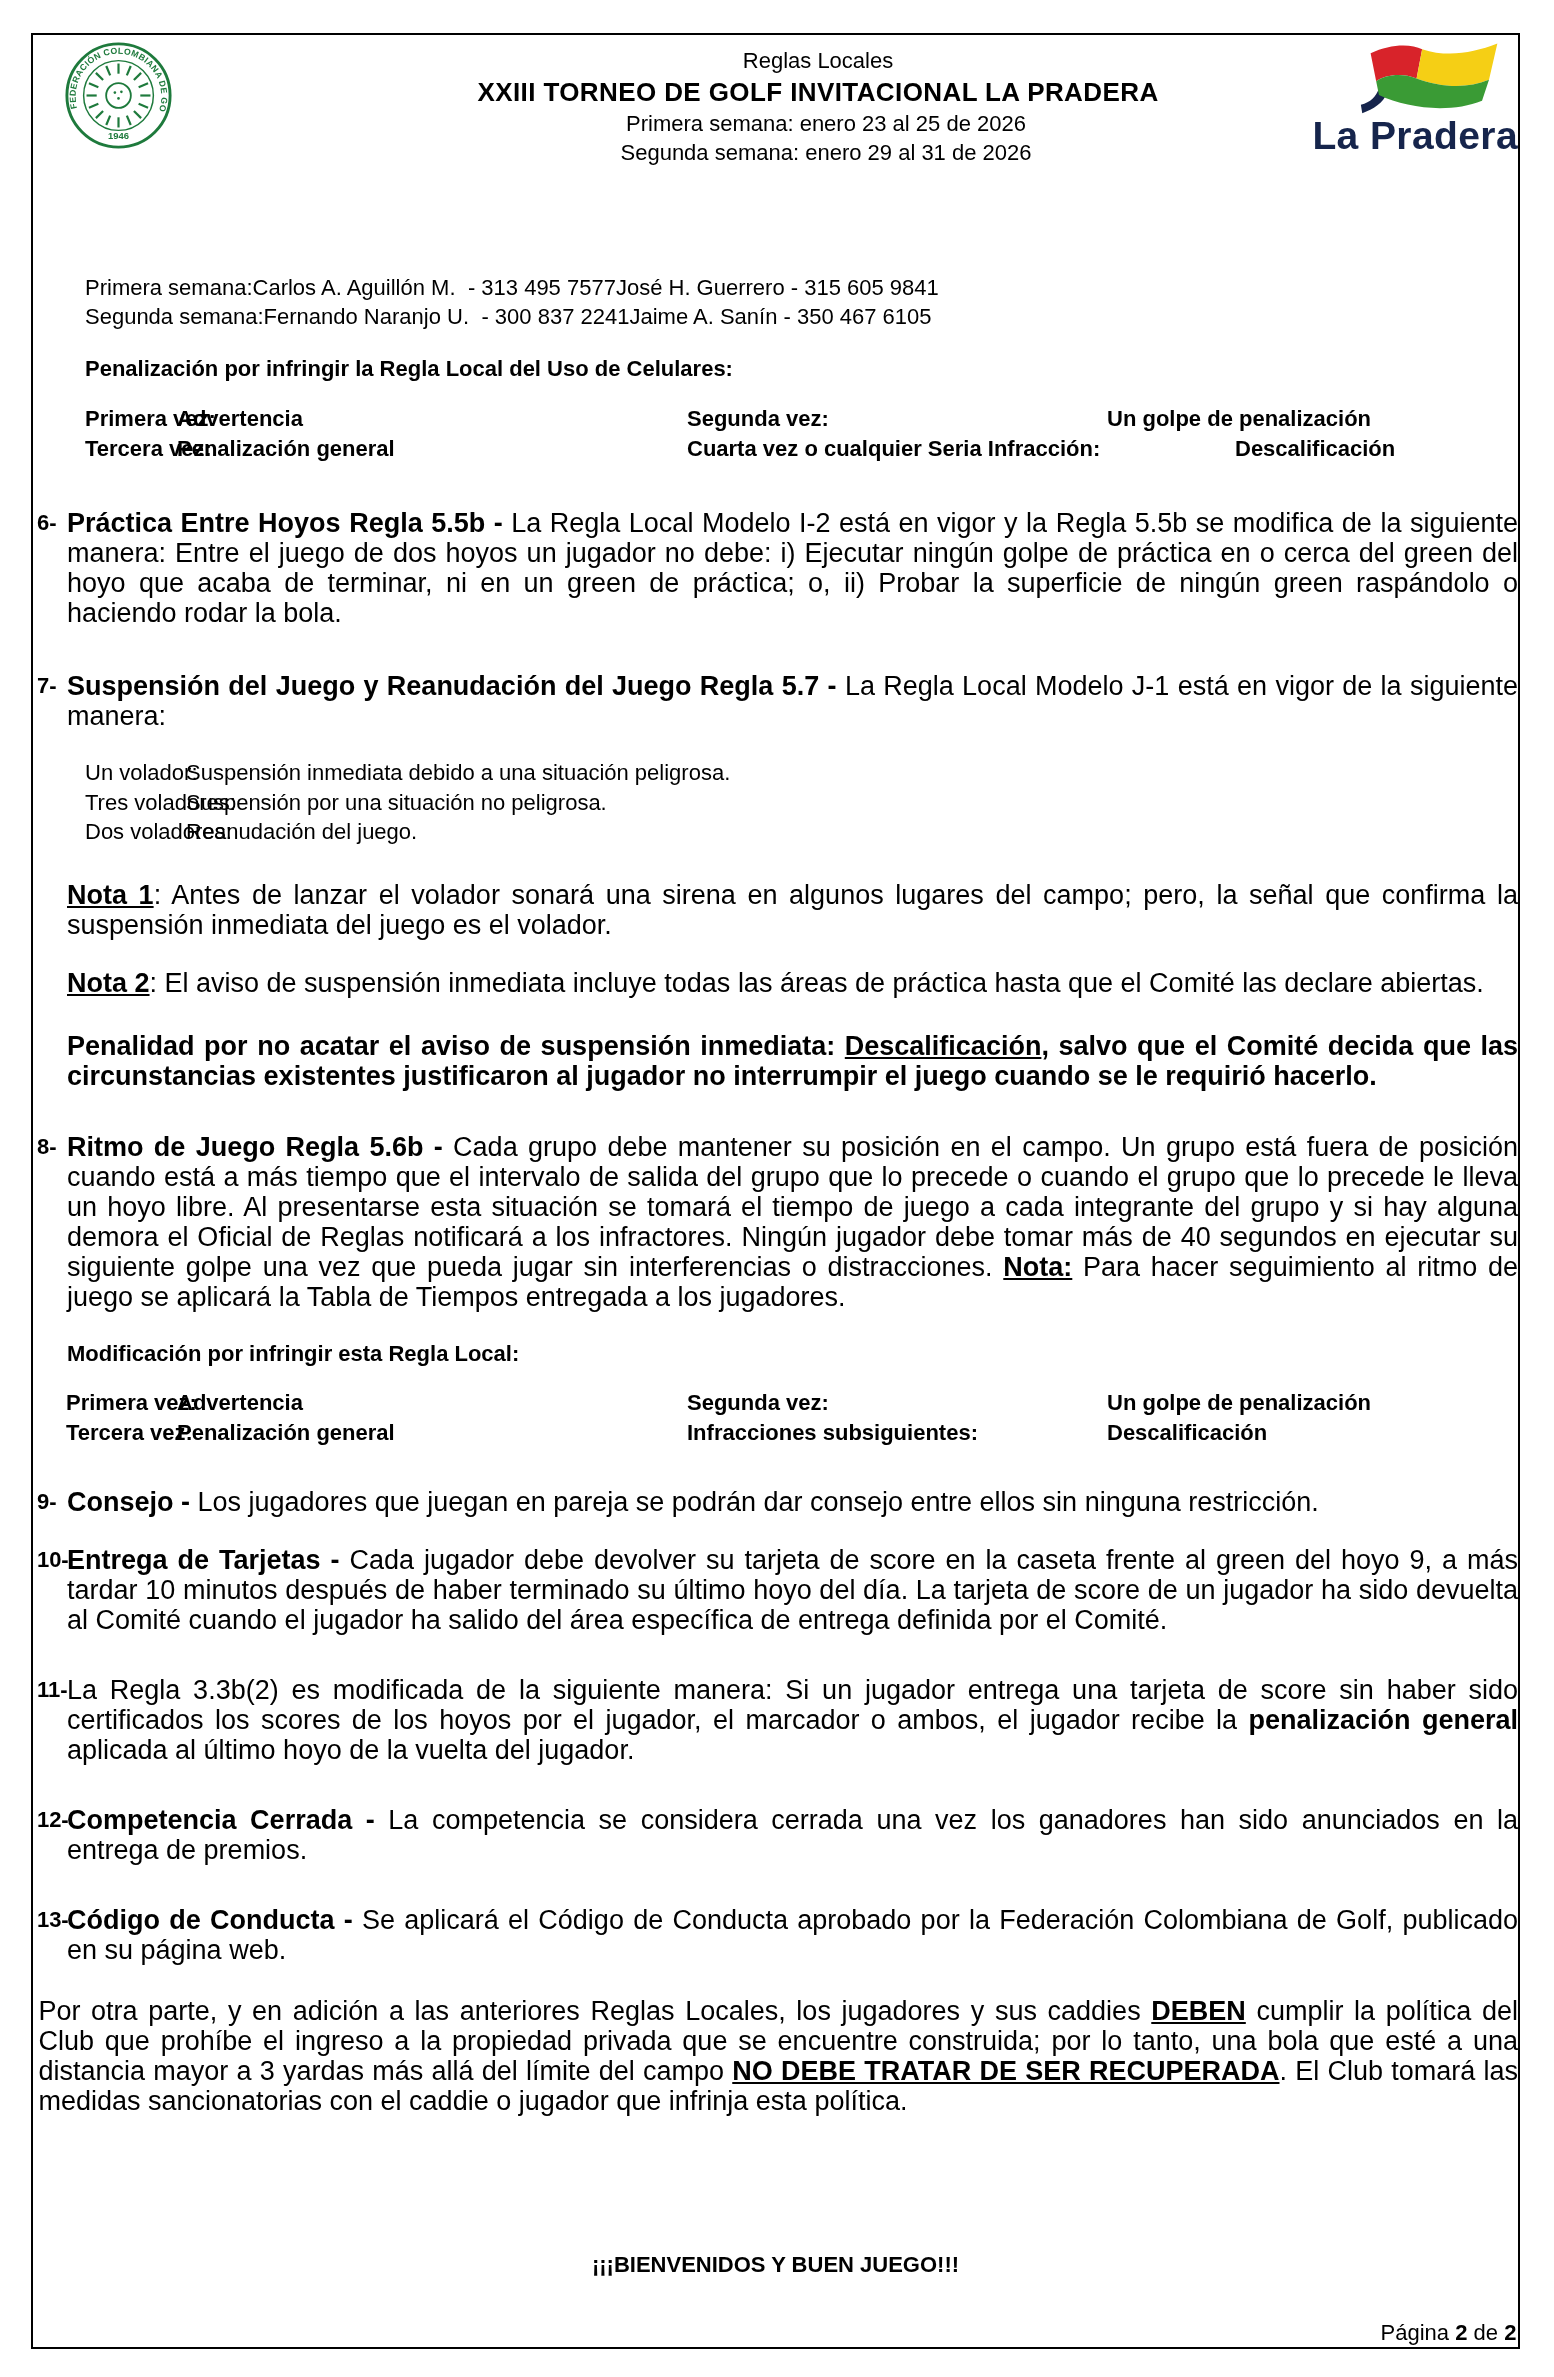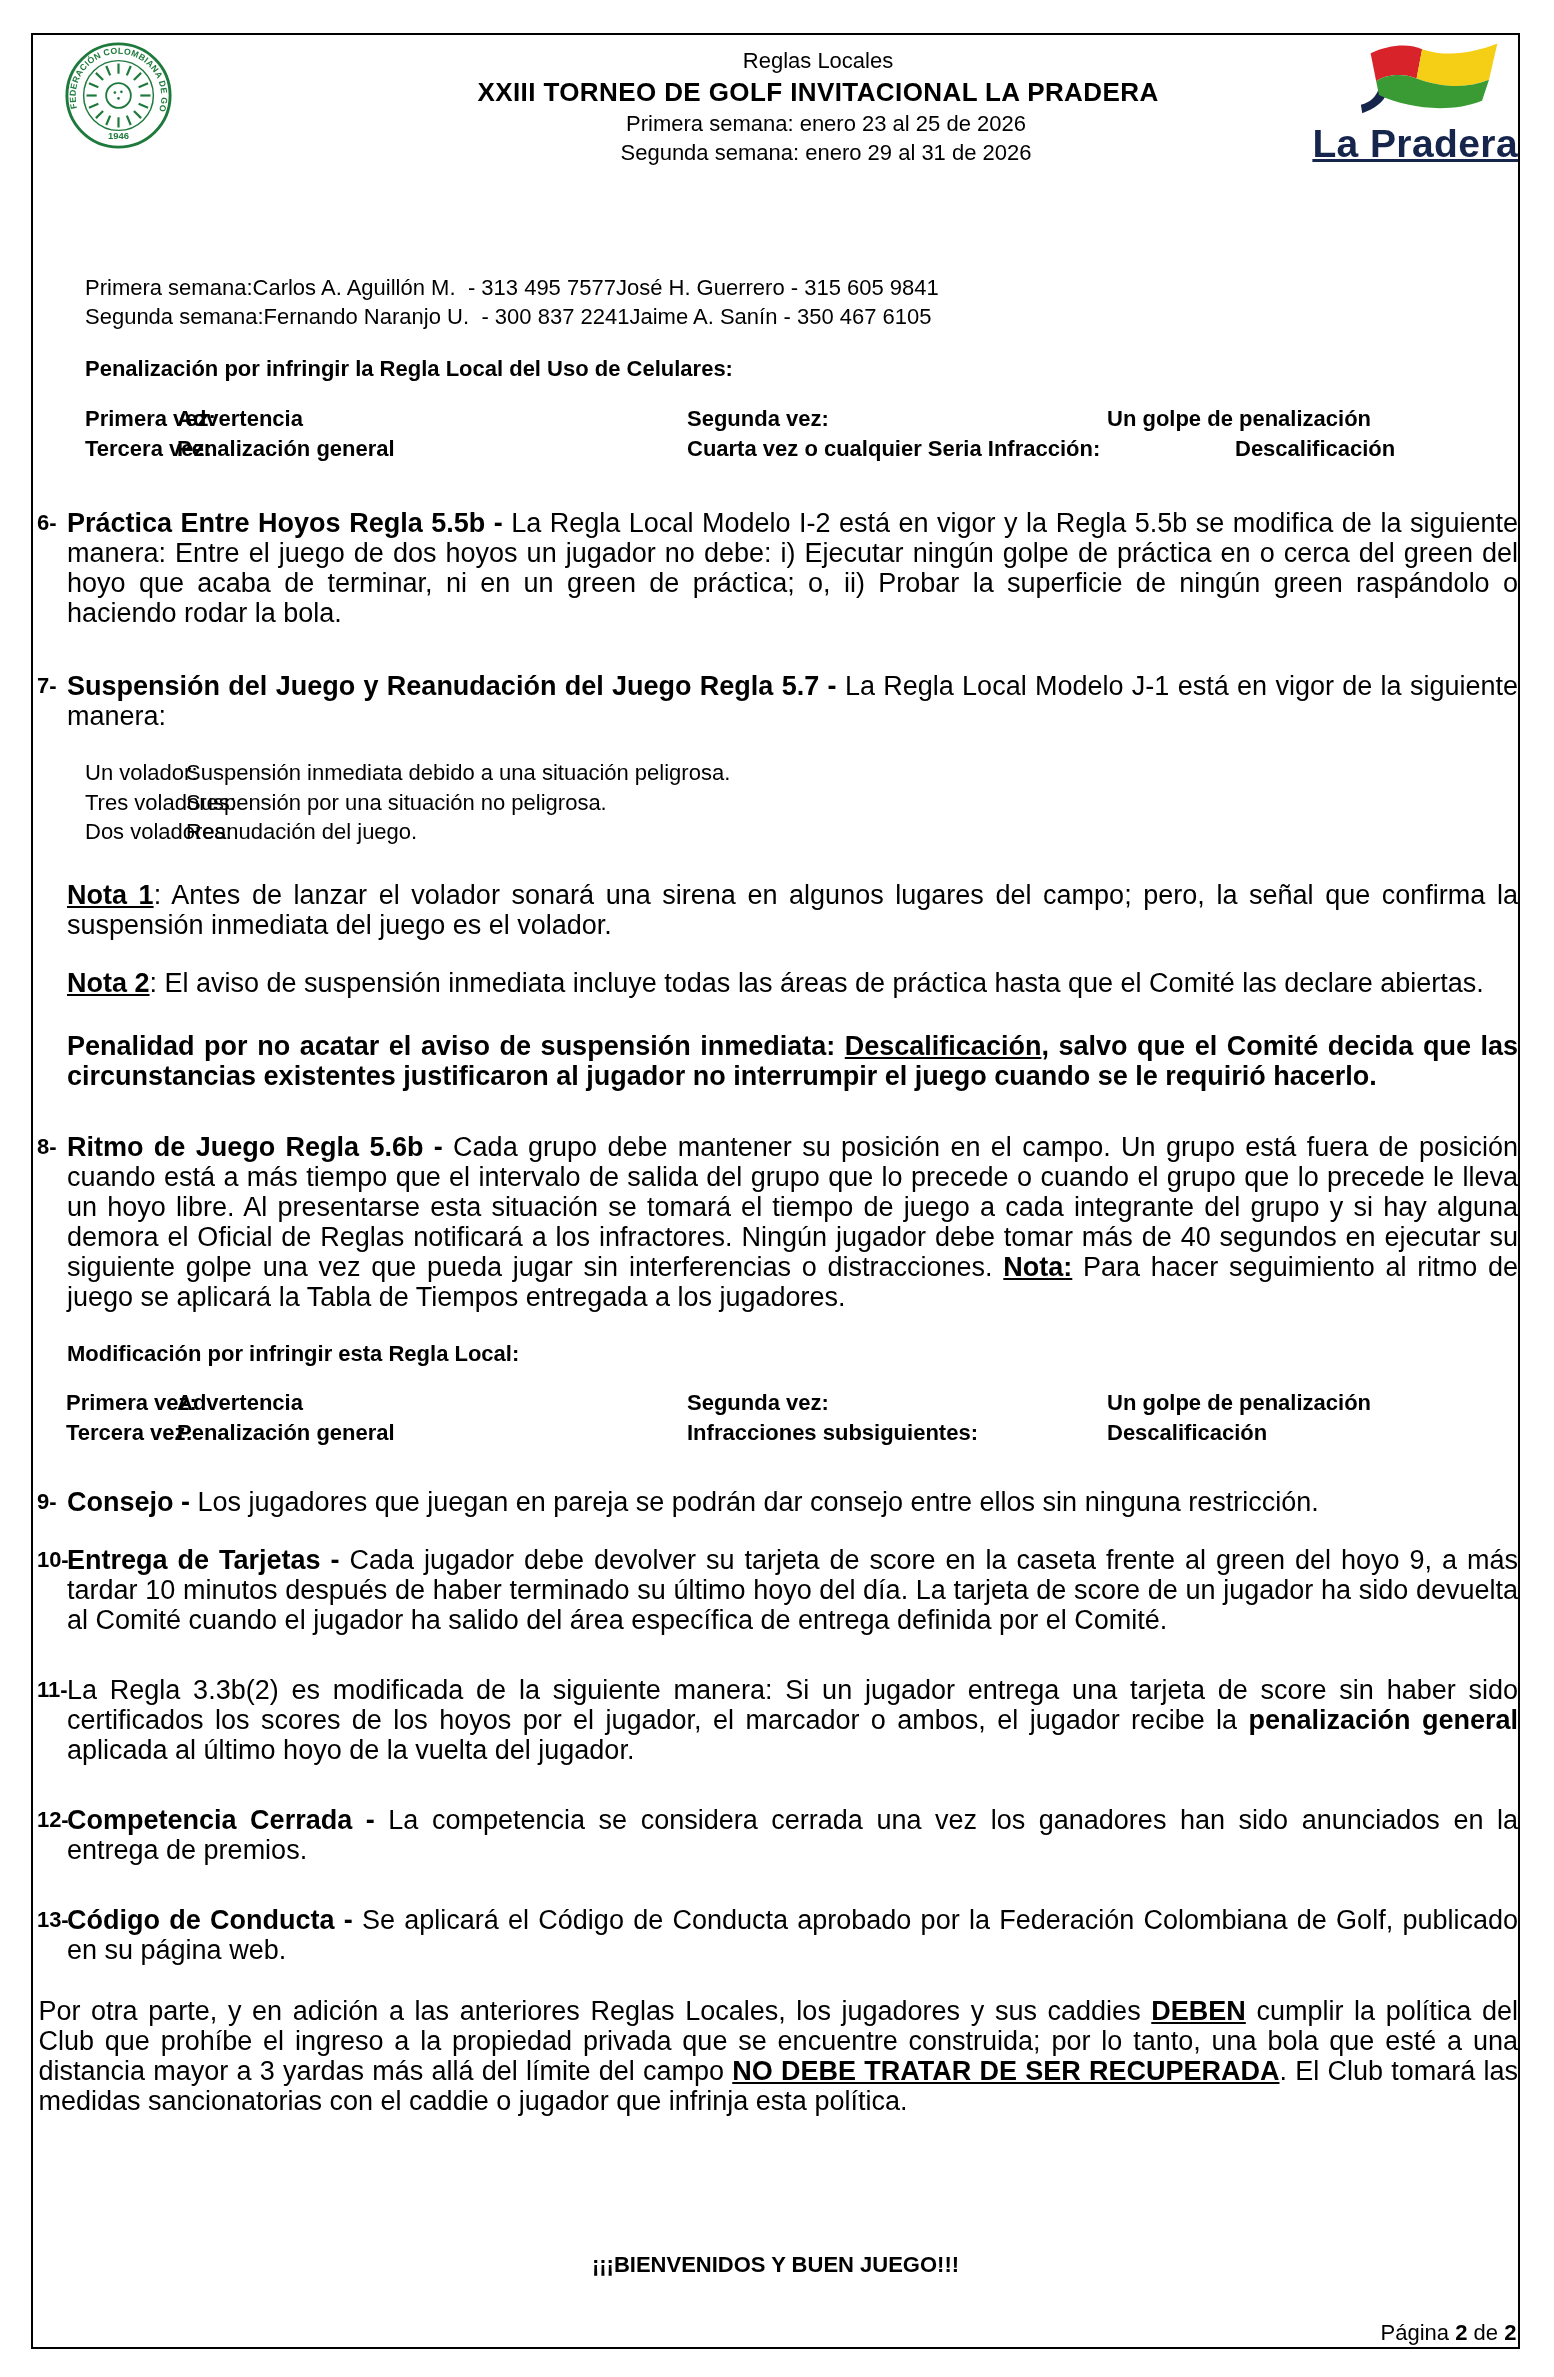--- a/index.html
+++ b/index.html
@@ -11,21 +11,21 @@
 
   
   .header{position:relative;height:233px;}
   .seal{position:absolute;left:31px;top:6.2px;}
   .head-center{position:absolute;left:0;top:11px;width:100%;text-align:center;padding-left:85px;}
   .doc-type{font-size:22px;line-height:29.5px;}
   .main-title{font-size:26px;line-height:33px;font-weight:bold;letter-spacing:0.4px;}
   .date-line{font-size:22px;line-height:29.5px;padding-left:16px;}
   .brand{position:absolute;right:0;top:3.1px;width:249px;text-align:right;}
   .flag{display:block;margin-left:auto;}
-  .brand-name{font-size:39px;line-height:40px;font-weight:bold;color:#16254C;letter-spacing:0.4px;margin-top:8px;text-decoration:underline;}
+  .brand-name{font-size:39px;line-height:40px;font-weight:bold;color:#16254C;letter-spacing:0.4px;margin-top:0;}
 
   
   .crow{display:flex;margin-left:52px;font-size:22px;line-height:29.5px;white-space:nowrap;}
   .crow .lbl{min-width:149px;}
   .crow .nm{min-width:183px;padding-right:12.4px;}
 
   
   .sub-h1{margin-left:52px;font-size:22px;line-height:29.5px;font-weight:bold;}
   .sub-h2{margin-left:34px;font-size:22px;line-height:29.5px;font-weight:bold;}
   p{margin:0;}

